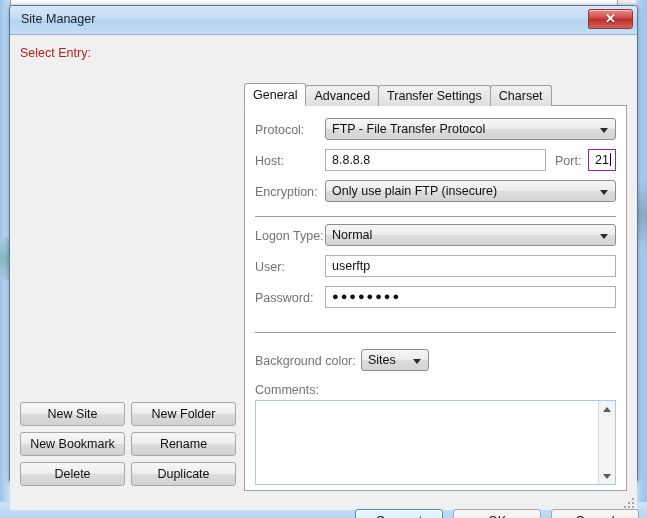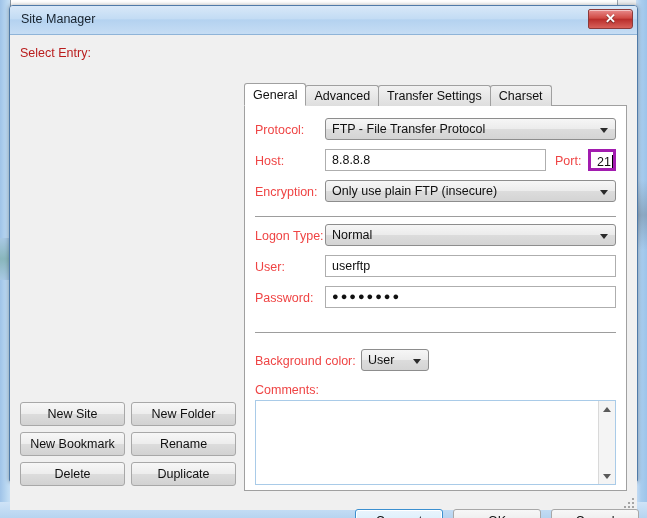--- a/index.html
+++ b/index.html
@@ -200,21 +200,21 @@
     height: 23px;
     position: relative; z-index: 4;
     border-bottom: 1px solid #ffffff;
   }
   .tabpanel {
     position: absolute; left: 234px; top: 69px;
     width: 383px; height: 386px;
     background: #ffffff;
     border: 1px solid #a0a0a0;
   }
-  .flabel { position: absolute; font-size: 12.5px; color: #ef4444; }
+  .flabel { position: absolute; font-size: 12.5px; color: #737373; }
 
   .combo {
     position: absolute;
     height: 22px;
     background: linear-gradient(to bottom, #f6f6f6 0%, #ececec 48%, #dcdcdc 52%, #d4d4d4 100%);
     border: 1px solid #8d8d8d;
     border-radius: 3px;
     font-size: 12.5px; color: #101010;
     cursor: pointer;
   }
@@ -229,21 +229,21 @@
 
   .textbox {
     position: absolute;
     height: 22px;
     background: #ffffff;
     border: 1px solid #aeaeae;
     font-size: 12.5px; color: #101010;
     cursor: text;
   }
   .textbox .val { position: absolute; left: 6px; top: 3px; }
-  .textbox.focused { border: 3px solid #a21caf; }
+  .textbox.focused { border: 1px solid #a21caf; }
   .caret {
     display: inline-block;
     width: 1px; height: 13px;
     background: #000;
     vertical-align: -2px;
     margin-left: 1px;
   }
   .dots { letter-spacing: 2px; font-size: 11px; }
 
   .separator {
@@ -383,21 +383,21 @@
 
       <div class="flabel" style="left:10px; top:185px;">Password:</div>
       <div class="textbox" style="left:80px; top:180px; width:291px;">
         <span class="val dots">●●●●●●●●</span>
       </div>
 
       <div class="separator" style="left:10px; top:226px; width:361px;"></div>
 
       <div class="flabel" style="left:10px; top:248px;">Background color:</div>
       <div class="combo" style="left:116px; top:243px; width:68px;">
-        <span class="val">User</span>
+        <span class="val">Sites</span>
         <span class="arrow"></span>
       </div>
 
       <div class="flabel" style="left:10px; top:277px;">Comments:</div>
       <div class="comments-box" style="left:10px; top:294px; width:361px; height:85px;">
         <div class="scrollbar">
           <div class="sb-arrow up">
               <span class="tri-up"></span>
             </div>
           <div class="sb-arrow down">

